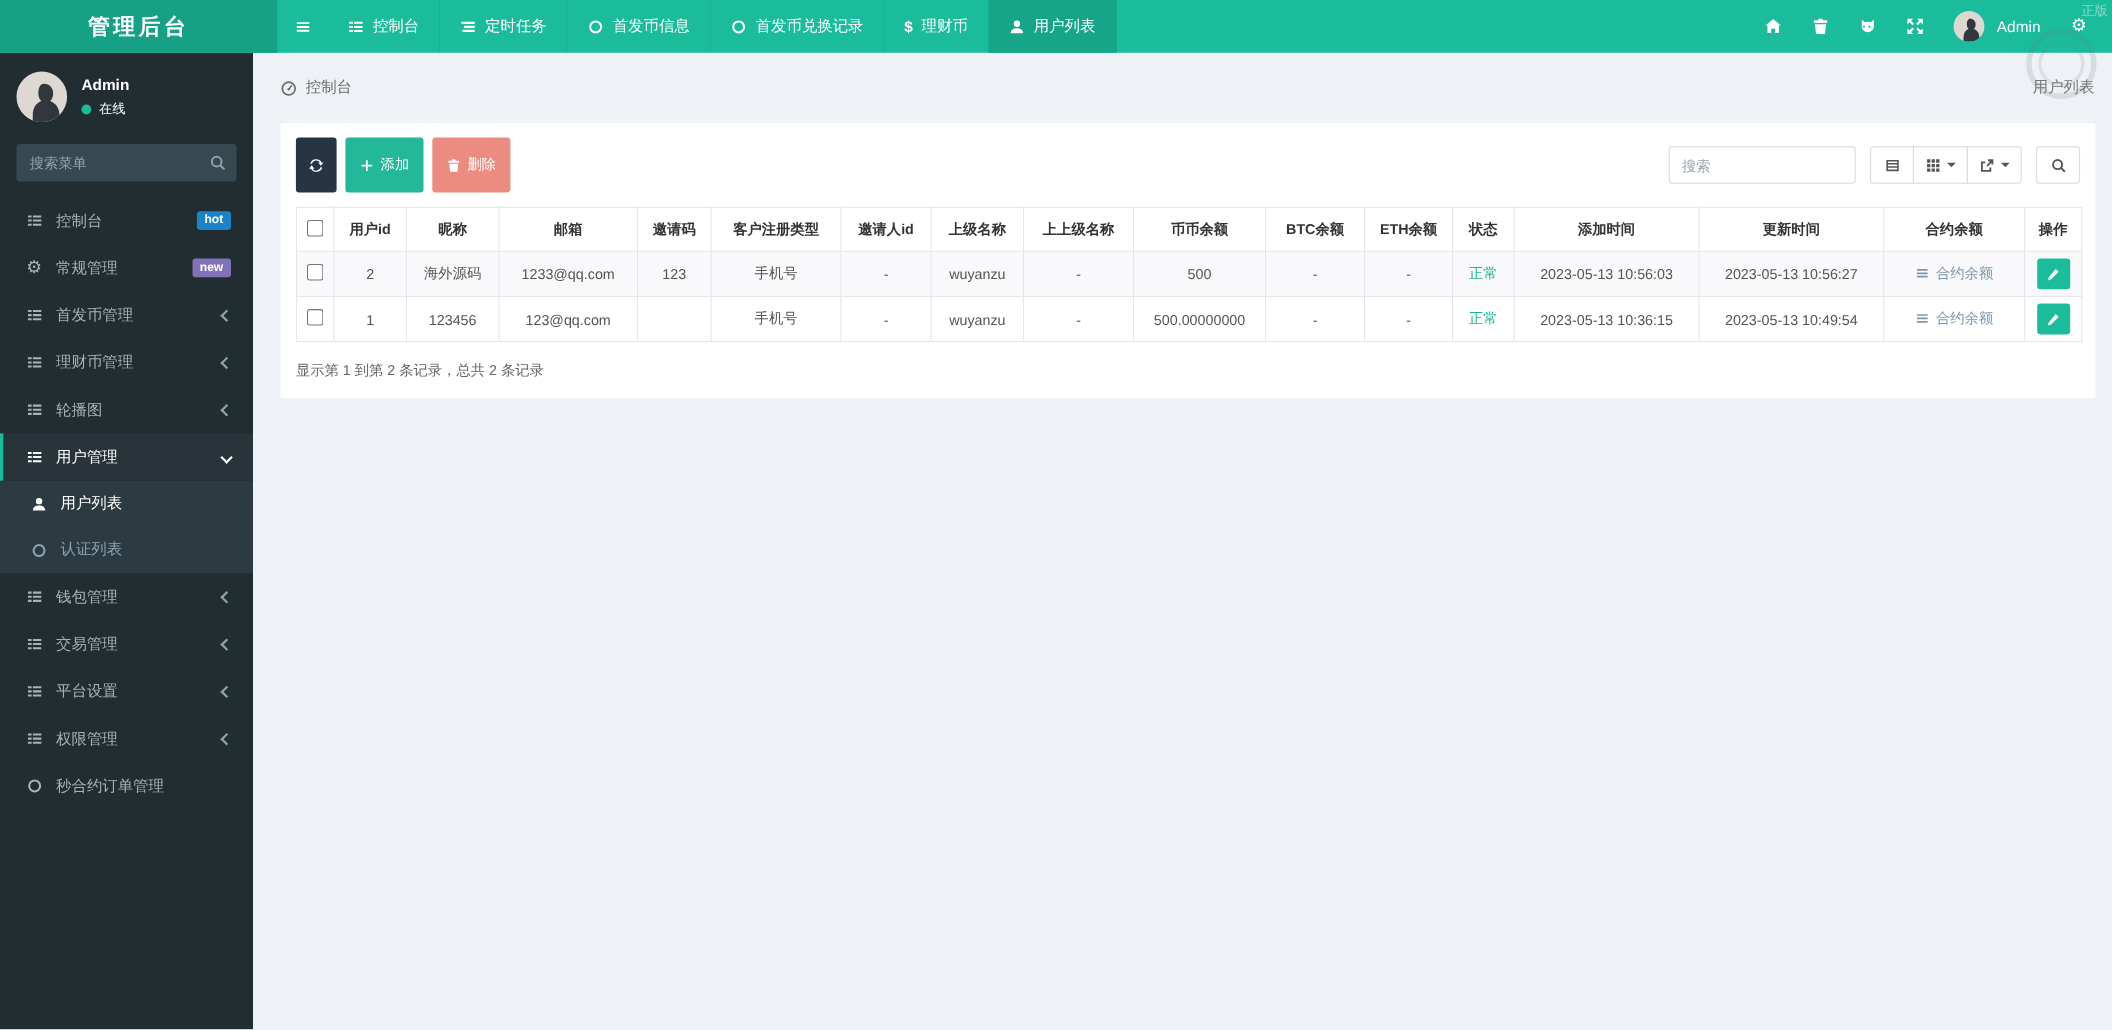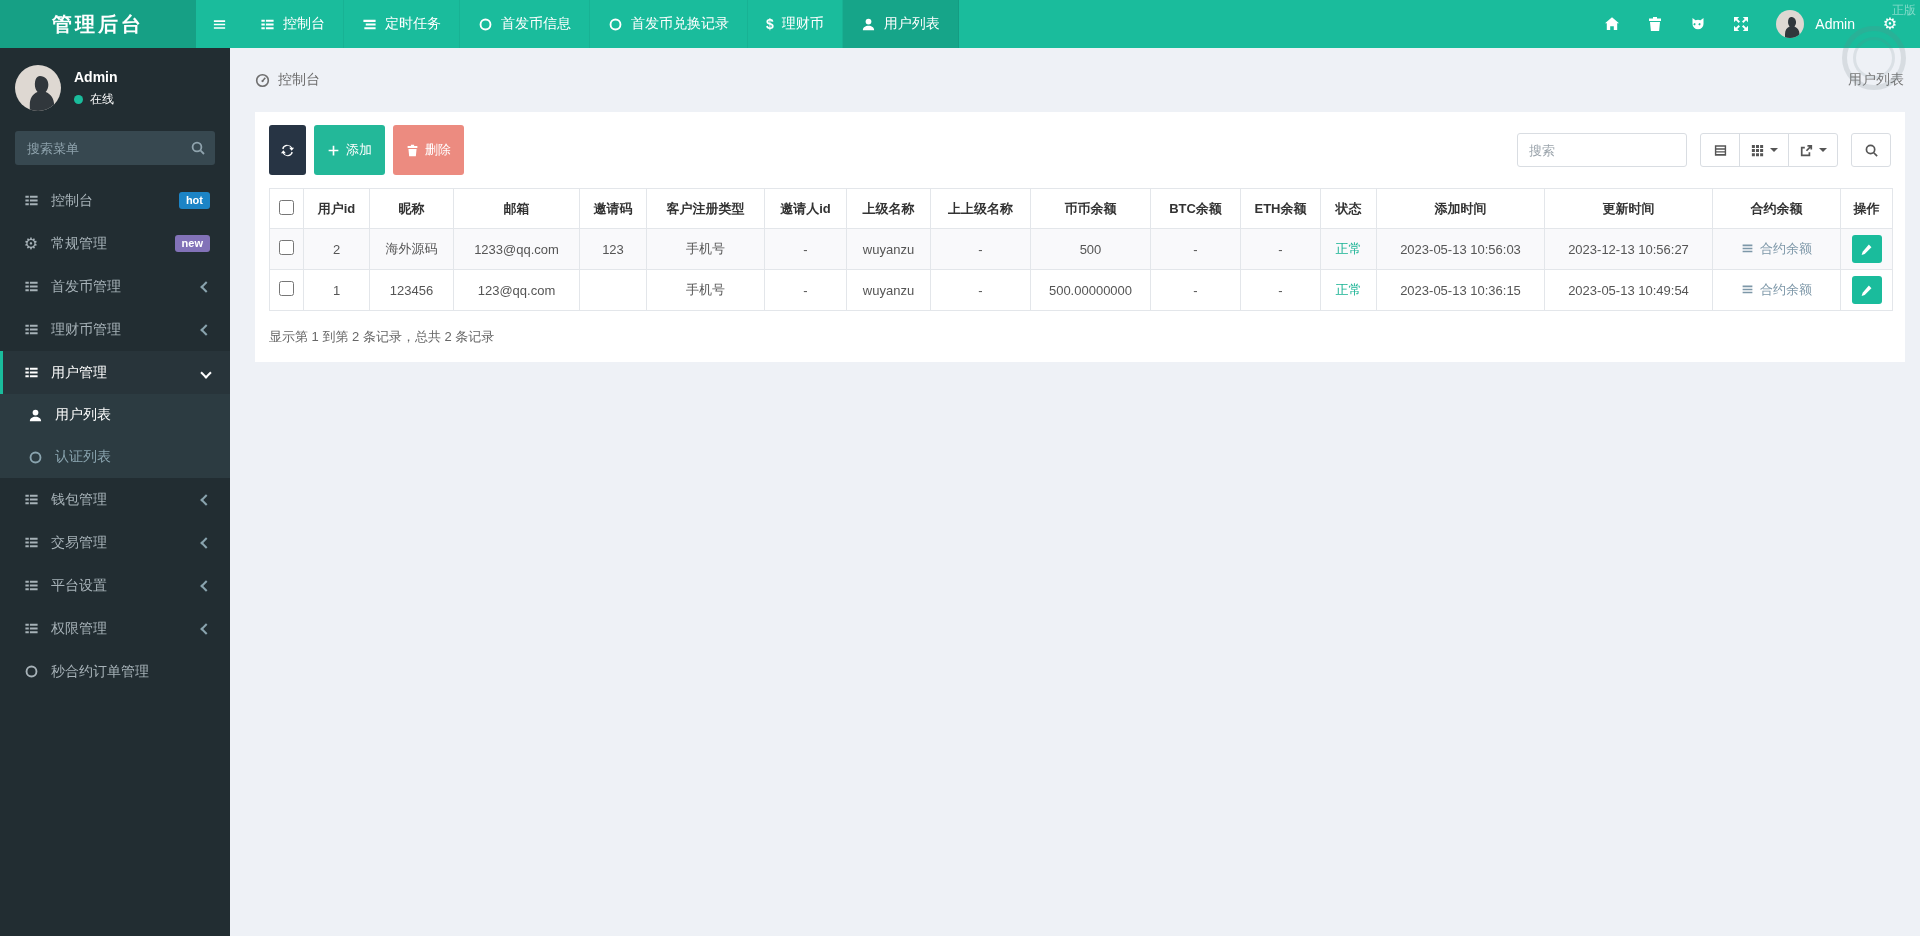--- a/index.html
+++ b/index.html
@@ -8,21 +8,21 @@
   .screen { position:relative; width:1920px; height:936px; background:#eef1f6; overflow:hidden; }
 
   
   .i { display:inline-flex; align-items:center; justify-content:center; width:15px; height:15px; }
   .i svg { width:100%; height:100%; display:block; }
   .i.dollar { font-weight:bold; font-size:14px; width:auto; }
   .i.cogchar { font-size:16px; width:auto; height:auto; line-height:1; }
 
   
   .navbar { position:absolute; top:0; left:0; right:0; height:48px; background:#1abc9c; display:flex; align-items:stretch; color:#fff; z-index:5; }
-  .logo { width:196px; background:#16a085; display:flex; align-items:center; justify-content:center; font-size:20px; font-weight:bold; letter-spacing:3px; flex:none; }
+  .logo { width:252px; background:#16a085; display:flex; align-items:center; justify-content:center; font-size:20px; font-weight:bold; letter-spacing:3px; flex:none; }
   .nav-toggle { width:46px; display:flex; align-items:center; justify-content:center; cursor:pointer; }
   .nav-tabs { display:flex; align-items:stretch; }
   .nav-tab { display:flex; align-items:center; gap:8px; padding:0 18px; font-size:14px; border-right:1px solid rgba(0,0,0,0.05); cursor:pointer; }
   .nav-tab.active { background:#16a589; }
   .nav-right { margin-left:auto; display:flex; align-items:center; gap:27px; padding-right:22px; }
   .nav-right .i { width:16px; height:16px; cursor:pointer; }
   .avatar { width:28px; height:28px; border-radius:50%; background:#ded8d2; overflow:hidden; display:flex; align-items:flex-end; justify-content:center; flex:none; }
   .avatar svg { width:86%; height:86%; }
   .admin-name { font-size:14px; margin-left:-16px; }
 
@@ -251,20 +251,33 @@
         <li>
           <div class="menu-item">
             <span class="mi-icon">
               <span class="i">
                 <svg viewBox="0 0 16 16">
                   <path fill="currentColor" d="M1.5 3h3.6v2H1.5zM6.3 3h8.2v2H6.3zM1.5 7h3.6v2H1.5zM6.3 7h8.2v2H6.3zM1.5 11h3.6v2H1.5zM6.3 11h8.2v2H6.3z"></path>
                 </svg>
               </span>
             </span>
             <span>理财币管理</span>
+            <span class="chev chev-left"></span>
+          </div>
+        </li>
+        <li>
+          <div class="menu-item">
+            <span class="mi-icon">
+              <span class="i">
+                <svg viewBox="0 0 16 16">
+                  <path fill="currentColor" d="M1.5 3h3.6v2H1.5zM6.3 3h8.2v2H6.3zM1.5 7h3.6v2H1.5zM6.3 7h8.2v2H6.3zM1.5 11h3.6v2H1.5zM6.3 11h8.2v2H6.3z"></path>
+                </svg>
+              </span>
+            </span>
+            <span>轮播图</span>
             <span class="chev chev-left"></span>
           </div>
         </li>
         <li>
           <div class="menu-item parent-active">
             <span class="mi-icon">
               <span class="i">
                 <svg viewBox="0 0 16 16">
                   <path fill="currentColor" d="M1.5 3h3.6v2H1.5zM6.3 3h8.2v2H6.3zM1.5 7h3.6v2H1.5zM6.3 7h8.2v2H6.3zM1.5 11h3.6v2H1.5zM6.3 11h8.2v2H6.3z"></path>
                 </svg>
@@ -491,21 +504,21 @@
               <td>123</td>
               <td>手机号</td>
               <td>-</td>
               <td>wuyanzu</td>
               <td>-</td>
               <td>500</td>
               <td>-</td>
               <td>-</td>
               <td><span class="status-ok">正常</span></td>
               <td>2023-05-13 10:56:03</td>
-              <td>2023-12-13 10:56:27</td>
+              <td>2023-05-13 10:56:27</td>
               <td><span class="contract-link">
                   <span class="i">
                     <svg viewBox="0 0 16 16">
                       <path fill="currentColor" d="M2 3.2h12v1.9H2zM2 7h12v1.9H2zM2 10.8h12v1.9H2z"></path>
                     </svg>
                   </span>
                   <span>合约余额</span>
                 </span></td>
               <td><button class="edit-btn">
                   <span class="i">

